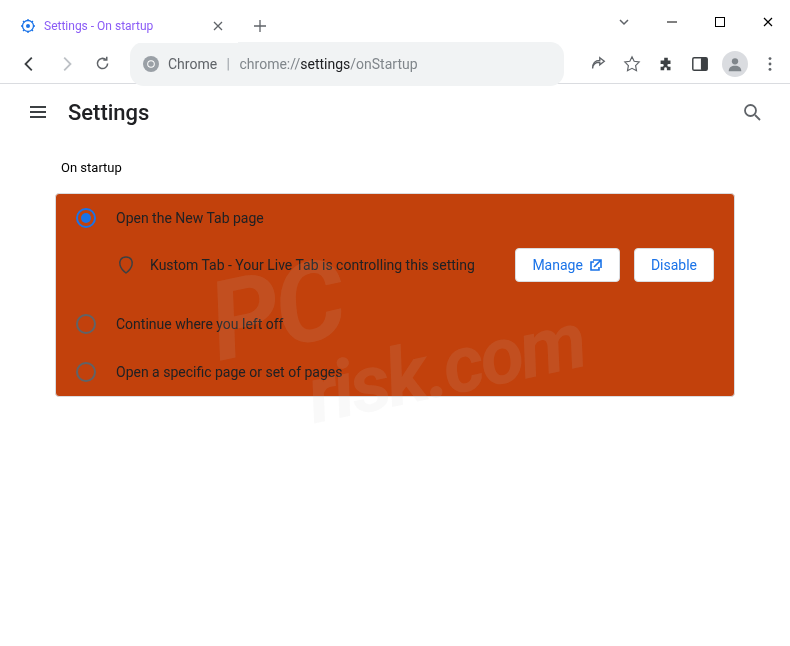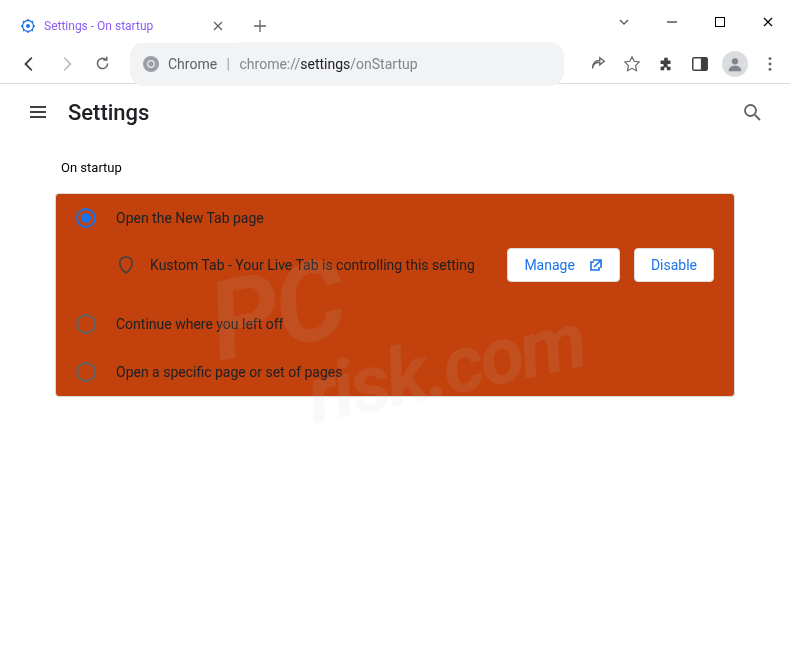--- a/index.html
+++ b/index.html
@@ -47,21 +47,21 @@
     .card { border: 1px solid #dadce0; border-radius: 4px; background: #c2410c; }
     .option-row { display: flex; align-items: center; padding: 14px 20px; }
     .radio { width: 20px; height: 20px; border: 2px solid #5f6368; border-radius: 50%; margin-right: 20px; position: relative; flex-shrink: 0; cursor: pointer; }
     .radio.selected { border-color: #1a73e8; }
     .radio.selected::after { content: ''; position: absolute; top: 3px; left: 3px; width: 10px; height: 10px; background: #1a73e8; border-radius: 50%; }
     .option-label { font-size: 14px; color: #202124; }
     
     .ext-row { display: flex; align-items: center; padding: 6px 20px 18px 60px; gap: 14px; }
     .ext-icon { width: 20px; height: 20px; flex-shrink: 0; }
     .ext-text { font-size: 14px; color: #202124; flex: 1; }
-    .ext-btn { height: 34px; padding: 0 16px; border: 1px solid #dadce0; border-radius: 4px; background: #fff; color: #1a73e8; font-size: 14px; cursor: pointer; display: flex; align-items: center; gap: 14px; }
+    .ext-btn { height: 34px; padding: 0 16px; border: 1px solid #dadce0; border-radius: 4px; background: #fff; color: #1a73e8; font-size: 14px; cursor: pointer; display: flex; align-items: center; gap: 6px; }
     .ext-btn svg { width: 14px; height: 14px; }
     
     
     .watermark { position: absolute; top: 50%; left: 50%; transform: translate(-50%, -50%) rotate(-12deg); font-size: 110px; font-weight: 700; font-style: italic; color: rgba(200,200,200,0.11); white-space: nowrap; pointer-events: none; letter-spacing: -3px; }
     .watermark .line2 { font-size: 80px; display: block; margin-left: 80px; margin-top: -20px; }
   </style>
 </head>
 <body>
 
 <div class="titlebar">

